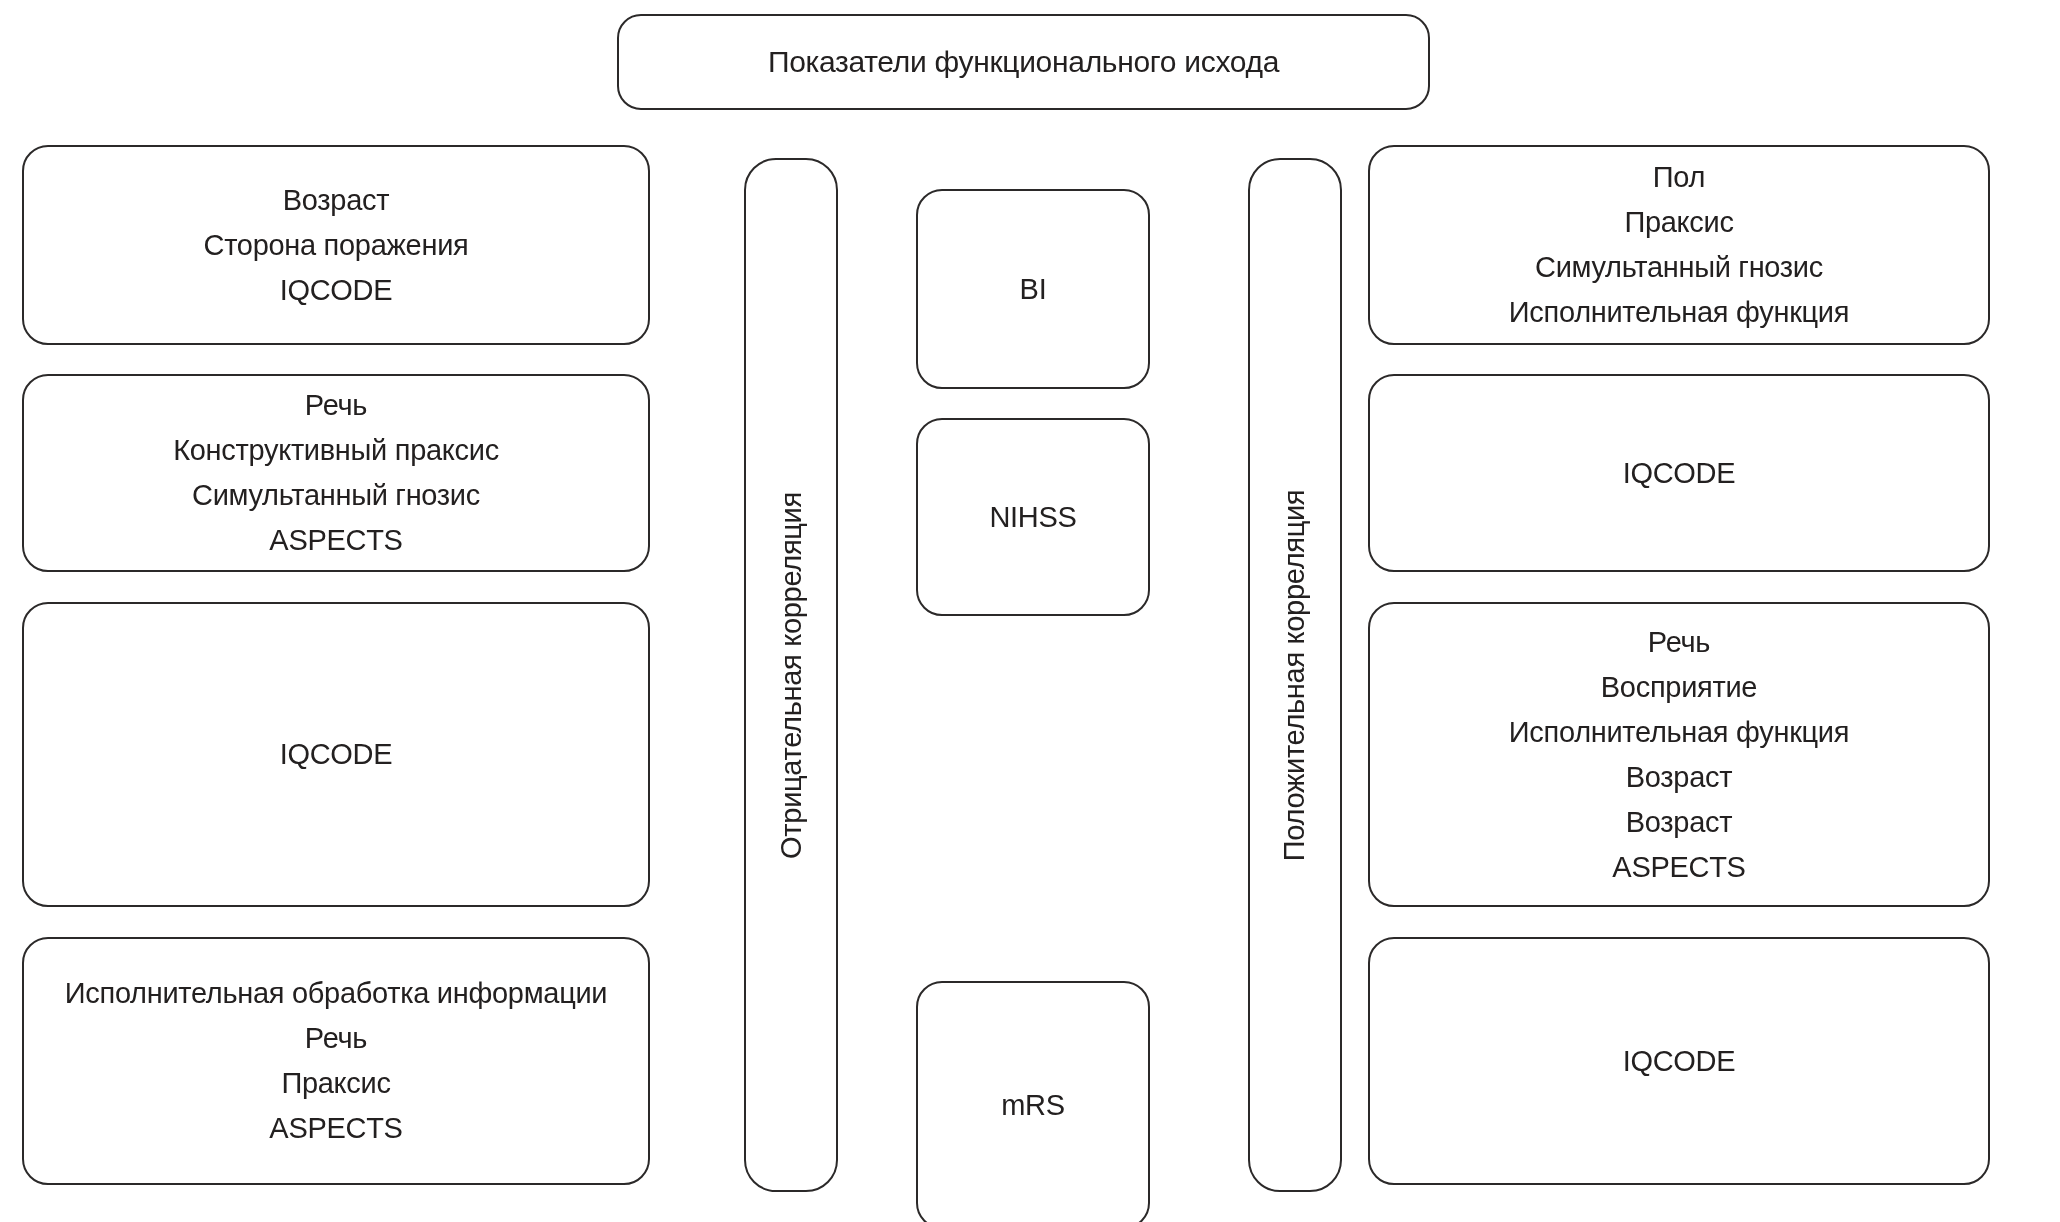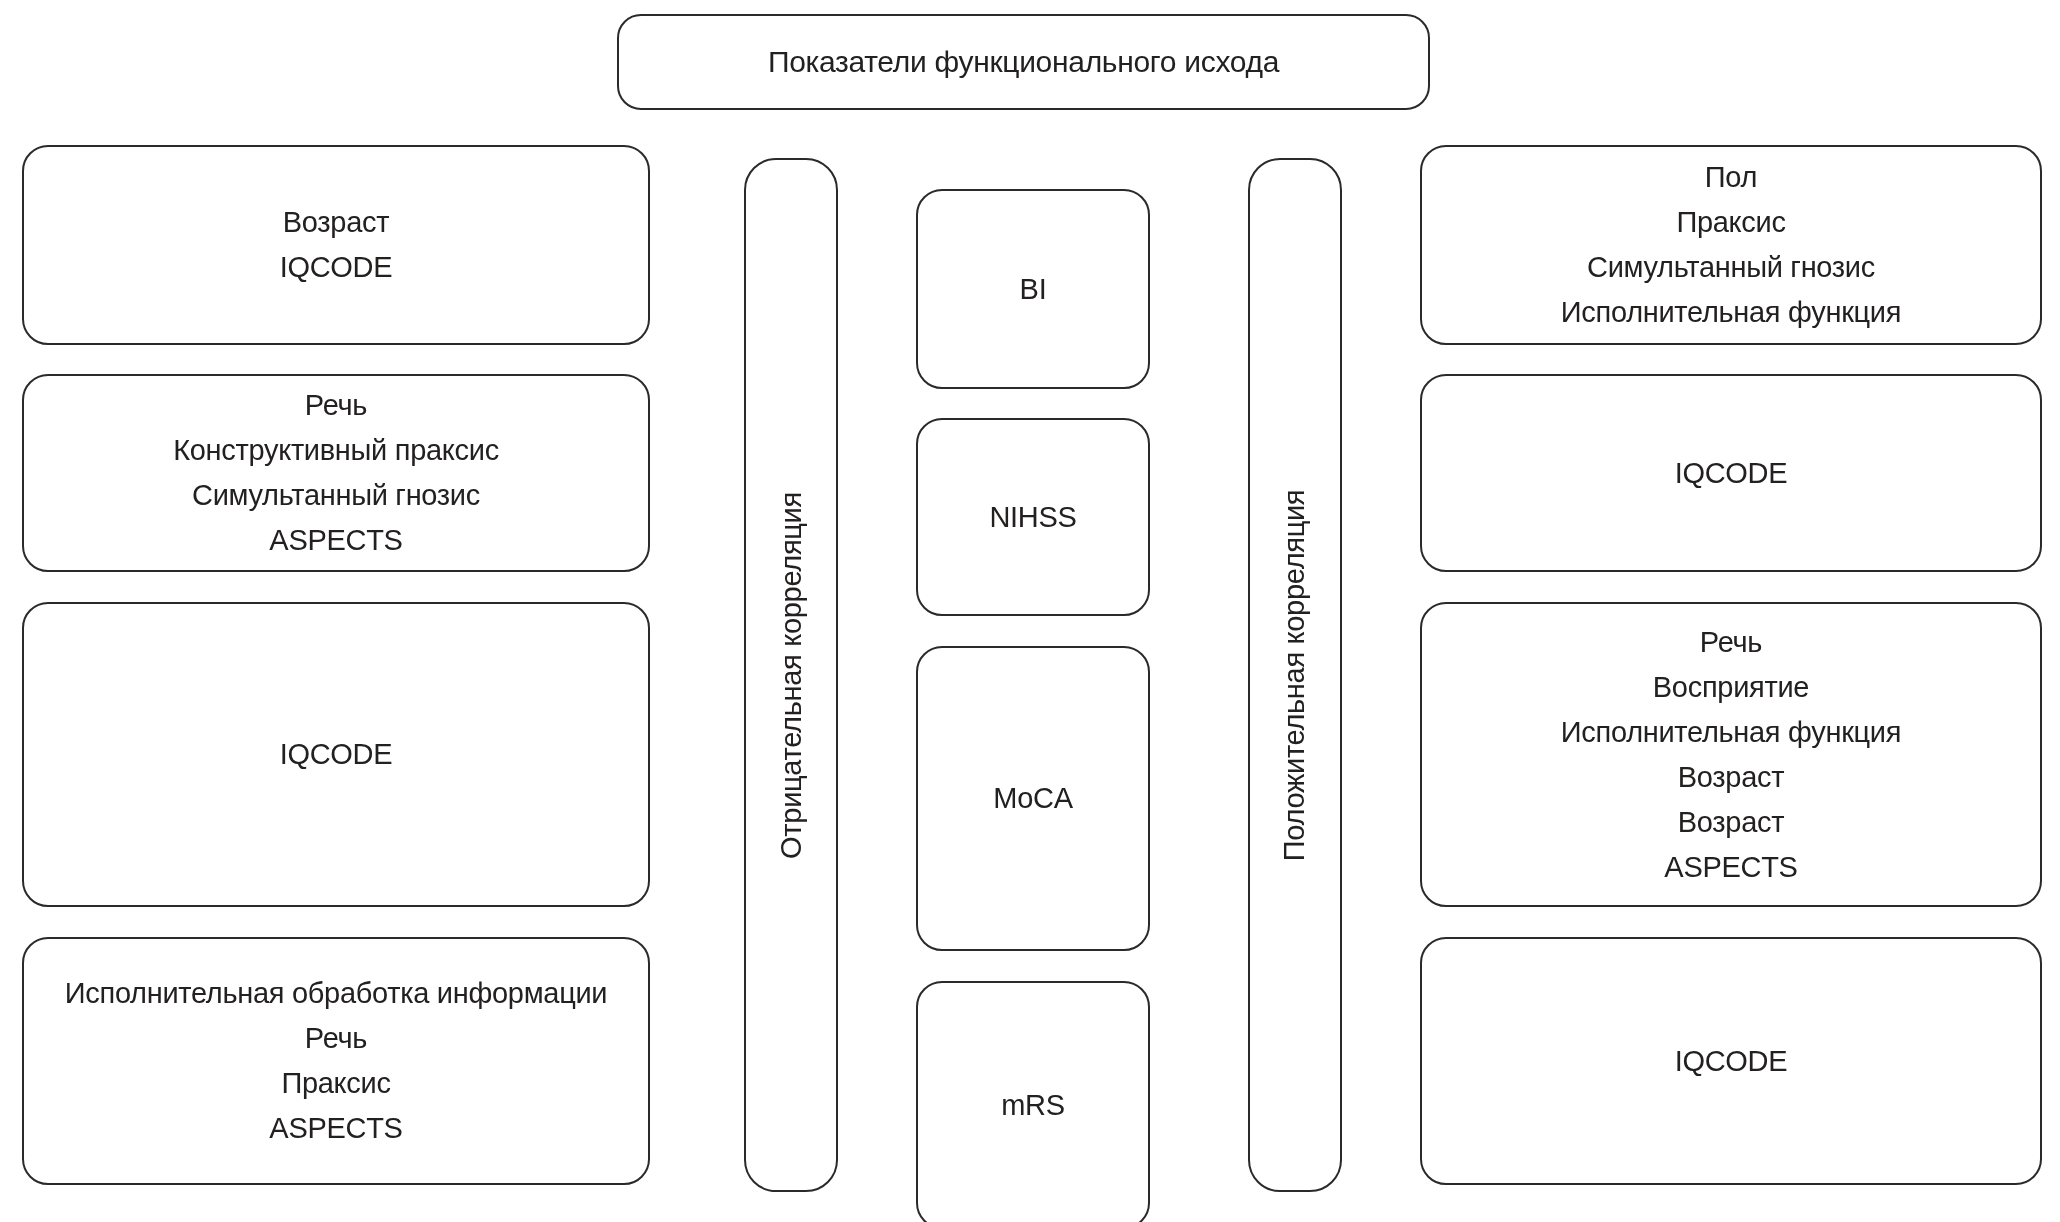--- a/index.html
+++ b/index.html
@@ -39,21 +39,21 @@
     left: 617px; top: 14px; width: 813px; height: 96px;
     border-radius: 24px;
   }
   .title-box .title-text {
     font-size: 30px;
     letter-spacing: -0.3px;
   }
   
   .col-left   { left: 22px;   width: 628px; }
   .col-mid    { left: 916px;  width: 234px; margin-top: 44px; }
-  .col-right  { left: 1420px; width: 622px; }
+  .col-right  { left: 1368px; width: 622px; }
   .row-1 { top: 145px; height: 200px; }
   .row-2 { top: 374px; height: 198px; }
   .row-3 { top: 602px; height: 305px; }
   .row-4 { top: 937px; height: 248px; }
   
   .vbar {
     position: absolute;
     box-sizing: border-box;
     top: 158px;
     width: 94px;
@@ -79,20 +79,21 @@
 
 <div class="canvas">
 
   <div class="box title-box">
     <span class="title-text">Показатели функционального исхода</span>
   </div>
 
   <div class="box col-left row-1">
     <div class="lines">
         <div class="line">Возраст</div>
+        <div class="line">Сторона поражения</div>
         <div class="line">IQCODE</div>
       </div>
   </div>
   <div class="box col-left row-2">
     <div class="lines">
         <div class="line">Речь</div>
         <div class="line">Конструктивный праксис</div>
         <div class="line">Симультанный гнозис</div>
         <div class="line">ASPECTS</div>
       </div>
@@ -116,25 +117,20 @@
   </div>
 
   <div class="box col-mid row-1">
     <div class="lines">
         <div class="line">BI</div>
       </div>
   </div>
   <div class="box col-mid row-2">
     <div class="lines">
         <div class="line">NIHSS</div>
-      </div>
-  </div>
-  <div class="box col-mid row-3">
-    <div class="lines">
-        <div class="line">MoCA</div>
       </div>
   </div>
   <div class="box col-mid row-4">
     <div class="lines">
         <div class="line">mRS</div>
       </div>
   </div>
 
   <div class="vbar vbar-positive">
     <span class="vtext">Положительная корреляция</span>

